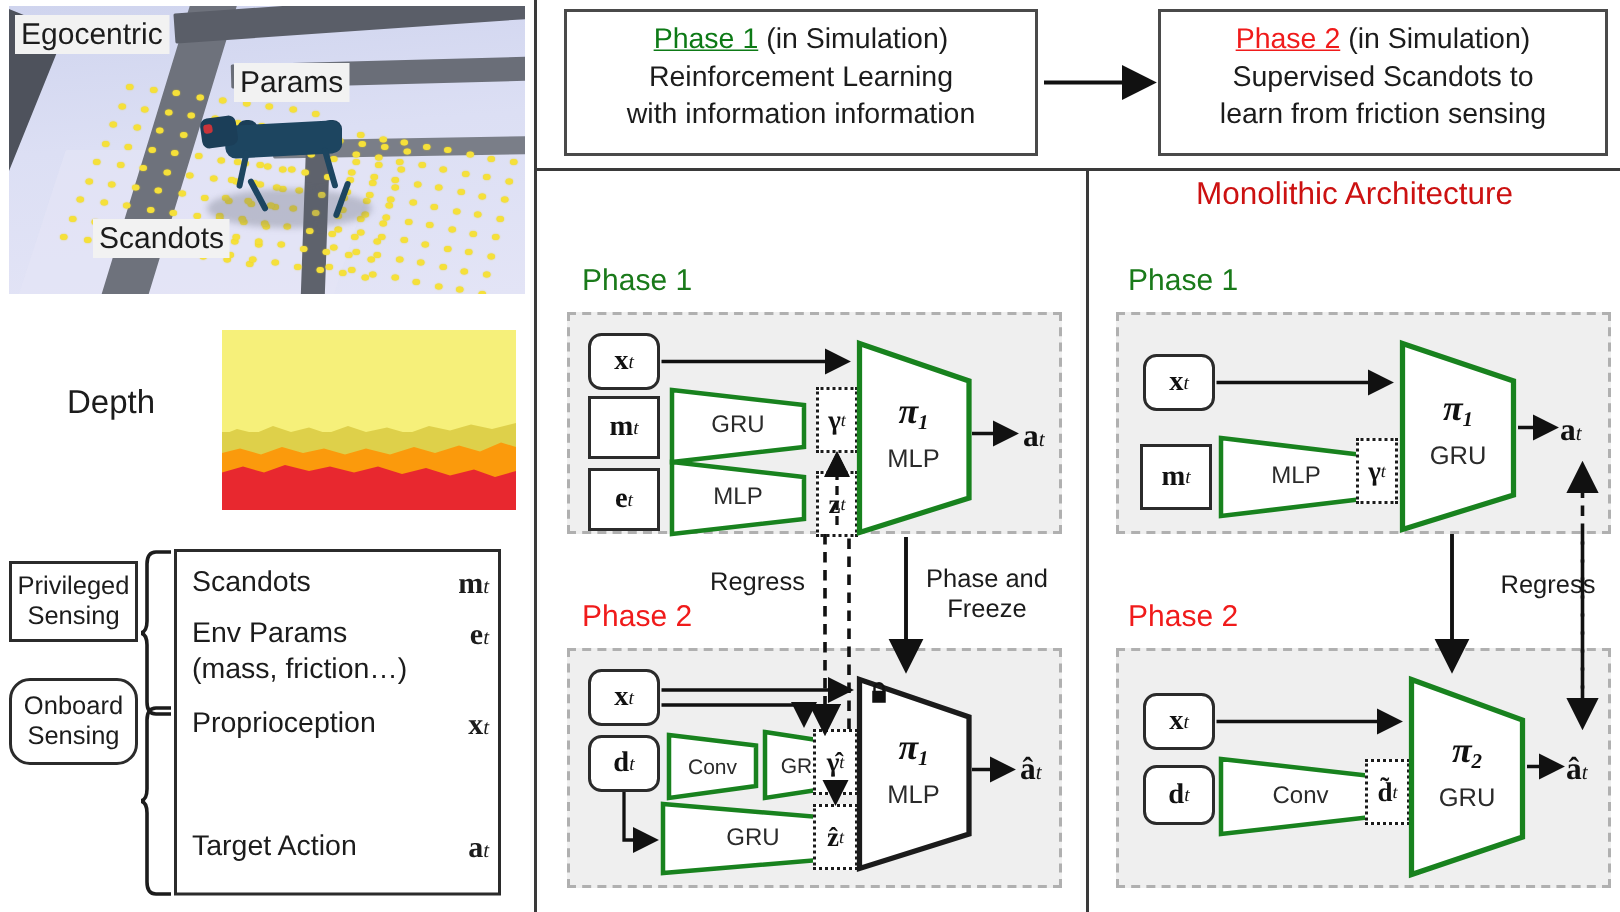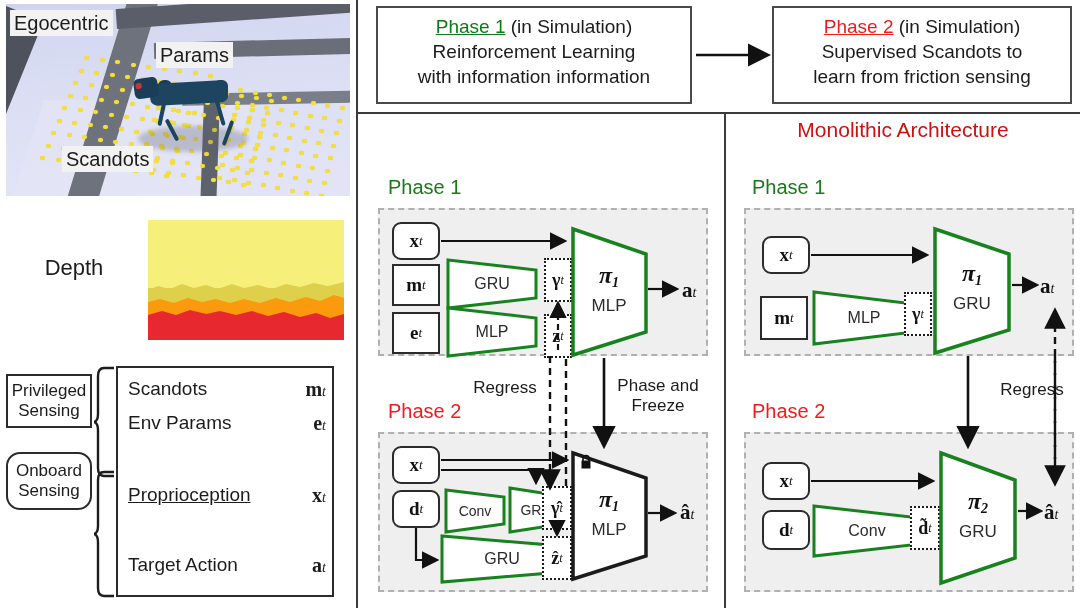--- a/index.html
+++ b/index.html
@@ -455,21 +455,24 @@
 
   <div class="legend-box">
     <div class="legend-row" style="top:10px;">
       <span>Scandots</span>
       <span class="sym"><span>m</span><i>t</i></span>
     </div>
     <div class="legend-row" style="top:44px;">
       <span>Env Params</span>
       <span class="sym"><span>e</span><i>t</i></span>
     </div>
-    <div class="legend-row" style="top:116px;text-decoration:underline;">
+    <div class="legend-row" style="top:68px;">
+      <span>(mass, friction…)</span>
+    </div>
+    <div class="legend-row" style="top:104px;">
       <span>Proprioception</span>
       <span class="sym"><span>x</span><i>t</i></span>
     </div>
     <div class="legend-row" style="top:186px;">
       <span>Target Action</span>
       <span class="sym"><span>a</span><i>t</i></span>
     </div>
   </div>
 
   <div class="phase-banner ph1-banner">

